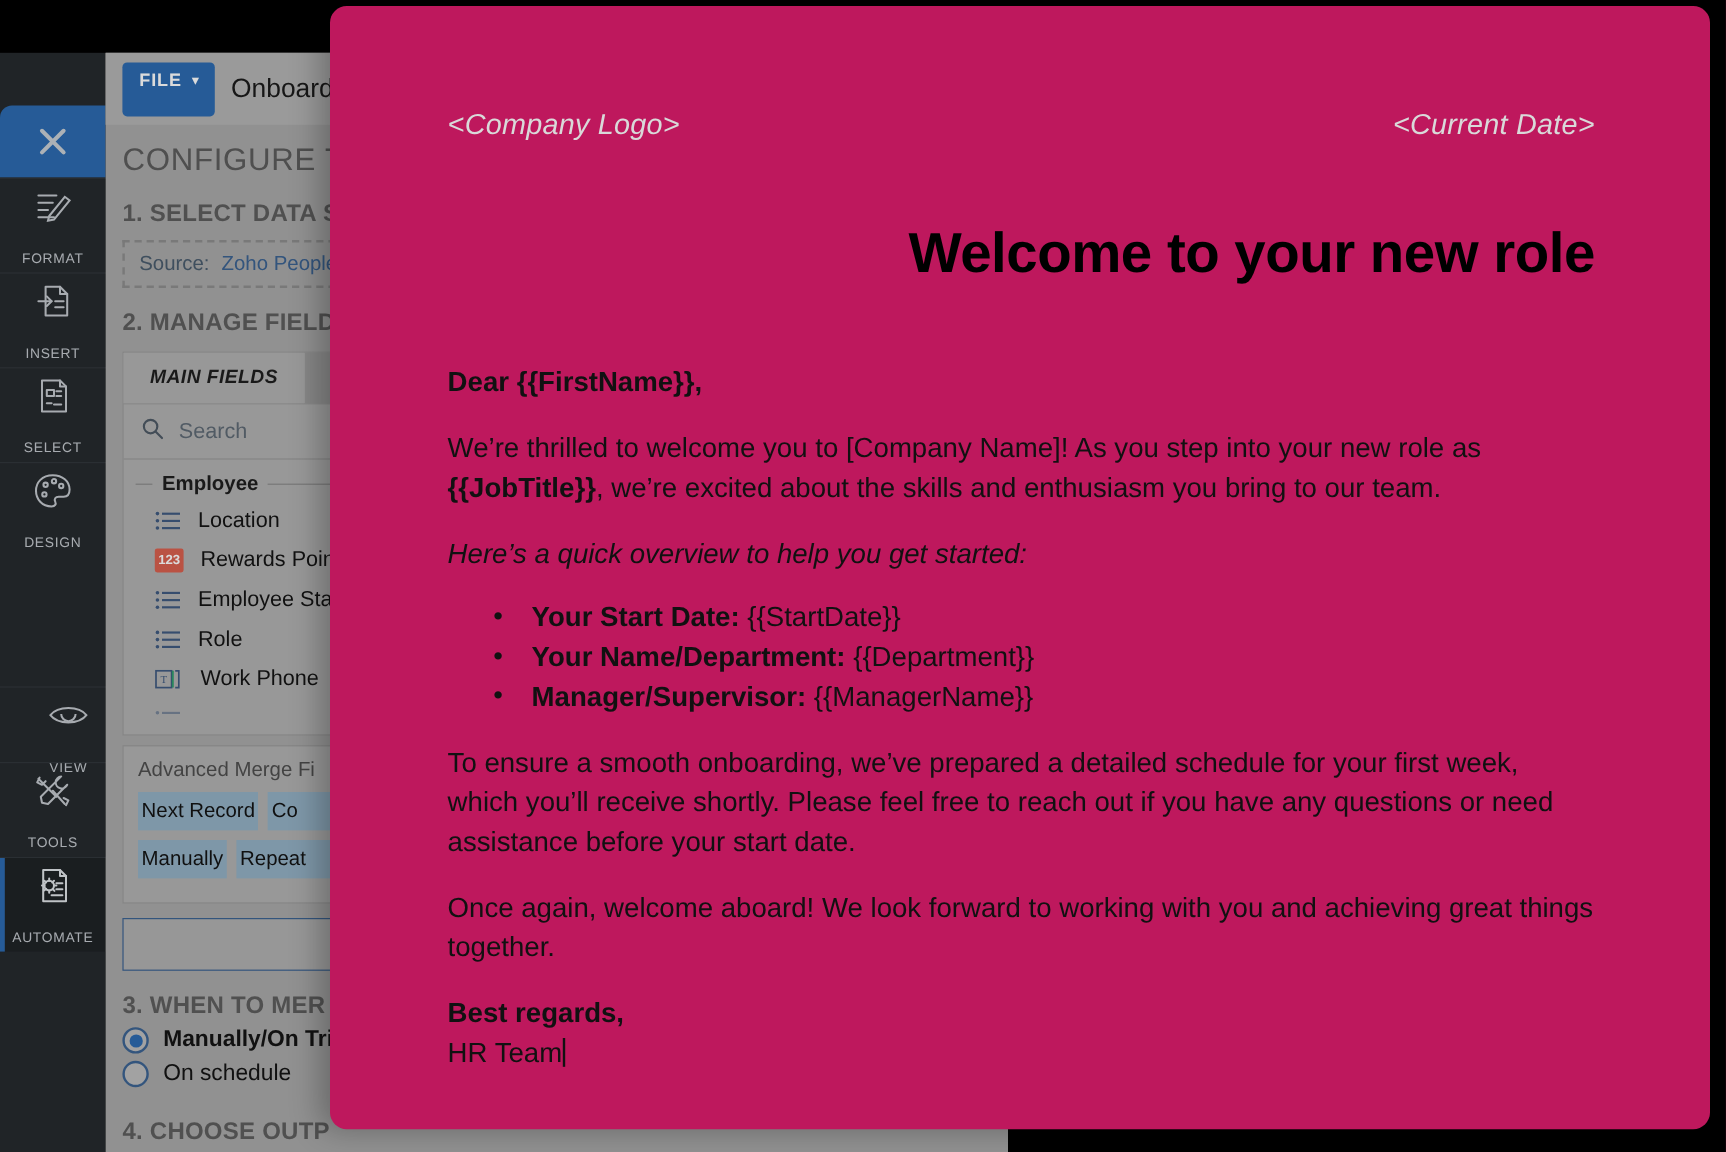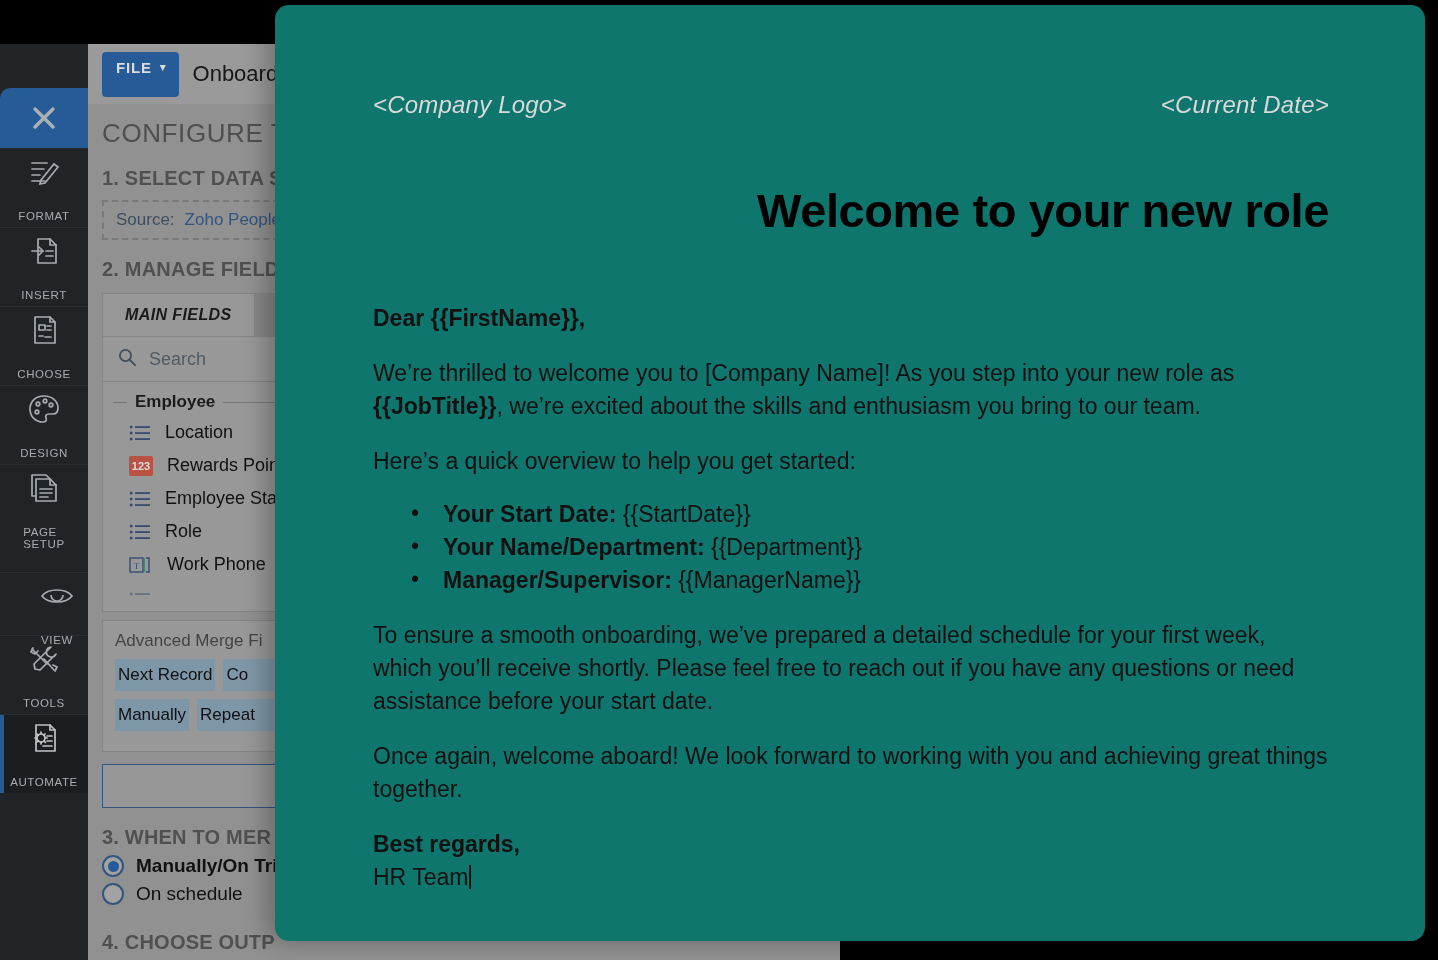--- a/index.html
+++ b/index.html
@@ -32,21 +32,21 @@
   .rail-close svg { display:block; }
   .rail-item {
     position: absolute; left: 0; width: 88px; height: 79px;
     display: flex; flex-direction: column; align-items: center; justify-content: center;
     border-top: 1px solid #32373c;
     color: #b8bdc2;
   }
   .rail-item .ri-icon { height: 34px; display:flex; align-items:center; justify-content:center; }
   .rail-item .ri-label {
     margin-top: 21px; font-size: 11.5px; letter-spacing: .6px;
-    color: #c3c8cd; text-align: left; line-height: 12px;
+    color: #c3c8cd; text-align: right; line-height: 12px;
   }
   .rail-item.active { background: #1f2326; }
   .rail-item.active::before {
     content:""; position:absolute; left:0; top:0; width:4px; height:100%;
     background:#2d6bb0;
   }
   .rail-item.tall { height: 92px; }
 
   
   .cfg-panel {
@@ -144,39 +144,39 @@
 
   
   #veil {
     position:absolute; left:0; top:0; width:840px; height:960px;
     background: rgba(0,0,0,0.14); pointer-events:none;
   }
 
   
   #doc-panel {
     position:absolute; left:275px; top:5px; width:1150px; height:936px;
-    background:#0f766e; border-radius: 14px;
+    background:#be185d; border-radius: 14px;
     box-shadow: -8px 0 26px rgba(0,0,0,0.28);
     overflow: hidden;
   }
   .doc-inner { padding: 86px 96px 0 98px; }
   .doc-hdr { display:flex; justify-content:space-between; align-items:flex-start; }
   .doc-hdr span {
     font-size: 24px; font-style: italic; color:#d9d9d9; letter-spacing:.2px;
     white-space:nowrap;
   }
   .doc-h1 {
     text-align:right; font-size: 47px; font-weight:700; color:#000;
     margin-top: 64px; letter-spacing:-0.4px;
   }
   .doc-body { margin-top: 64px; }
   .doc-body p {
     font-size: 23px; line-height: 33px; color:#111; margin-bottom: 22px;
   }
-  .doc-body p.tight { margin-bottom: 20px; }
+  .doc-body p.tight { margin-bottom: 20px; font-style: italic; }
   .doc-body b { font-weight: 700; }
   .doc-ul { list-style:none; margin: 6px 0 22px 0; }
   .doc-ul li {
     font-size: 23px; line-height: 33px; color:#111; padding-left: 70px;
     position: relative;
   }
   .doc-ul li::before {
     content:"\2022"; position:absolute; left: 38px; top: -1px;
     font-size: 23px; color:#111;
   }
@@ -243,54 +243,38 @@
               <path d="M7 3 H22 L27 8 V29 H7 Z"></path>
               <path d="M22 3 V8 H27"></path>
               <rect x="11" y="11" width="6" height="5"></rect>
               <line x1="19" y1="12" x2="23" y2="12"></line>
               <line x1="19" y1="16" x2="23" y2="16"></line>
               <line x1="11" y1="22" x2="15" y2="22"></line>
               <line x1="17" y1="23" x2="23" y2="23"></line>
             </g>
           </svg>
         </span>
-        <span class="ri-label">CHOOSE</span>
+        <span class="ri-label">SELECT</span>
       </div>
 
       <div class="rail-item" style="top:341px;">
         <span class="ri-icon">
           <svg width="34" height="32" viewBox="0 0 34 32" aria-hidden="true">
             <g stroke="#c3c8cd" stroke-width="1.7" fill="none">
               <path d="M17 3 C8 3 3 9 3 16 C3 23 8 29 16 29 C19 29 20 27 19 25 C18 23 19 21 22 21 H26 C29 21 31 19 31 15 C31 8 25 3 17 3 Z"></path>
               <circle cx="11" cy="11" r="1.8"></circle>
               <circle cx="18" cy="8" r="1.8"></circle>
               <circle cx="24" cy="12" r="1.8"></circle>
               <circle cx="10" cy="19" r="1.8"></circle>
             </g>
           </svg>
         </span>
         <span class="ri-label">DESIGN</span>
       </div>
 
-      <div class="rail-item tall" style="top:420px;">
-        <span class="ri-icon">
-          <svg width="34" height="32" viewBox="0 0 34 32" aria-hidden="true">
-            <g stroke="#c3c8cd" stroke-width="1.7" fill="none" stroke-linejoin="round" stroke-linecap="round">
-              <path d="M5 3 H19 L24 8 V24 H5 Z"></path>
-              <path d="M9 7 H23 L29 13 V29 H9 Z" fill="#262a2e"></path>
-              <path d="M23 7 V13 H29"></path>
-              <line x1="13" y1="17" x2="25" y2="17"></line>
-              <line x1="13" y1="21" x2="25" y2="21"></line>
-              <line x1="13" y1="25" x2="21" y2="25"></line>
-            </g>
-          </svg>
-        </span>
-        <span class="ri-label" style="white-space:pre;">PAGE
-SETUP</span>
-      </div>
 
       <div class="rail-item" style="top:528px;padding-left:26px;">
         <span class="ri-icon">
           <svg width="36" height="26" viewBox="0 0 36 26" aria-hidden="true">
             <g stroke="#c3c8cd" stroke-width="1.7" fill="none">
               <path d="M3 13 C9 5 27 5 33 13 C27 21 9 21 3 13 Z"></path>
               <path d="M12 12 A6 6 0 0 0 24 12"></path>
             </g>
           </svg>
         </span>

